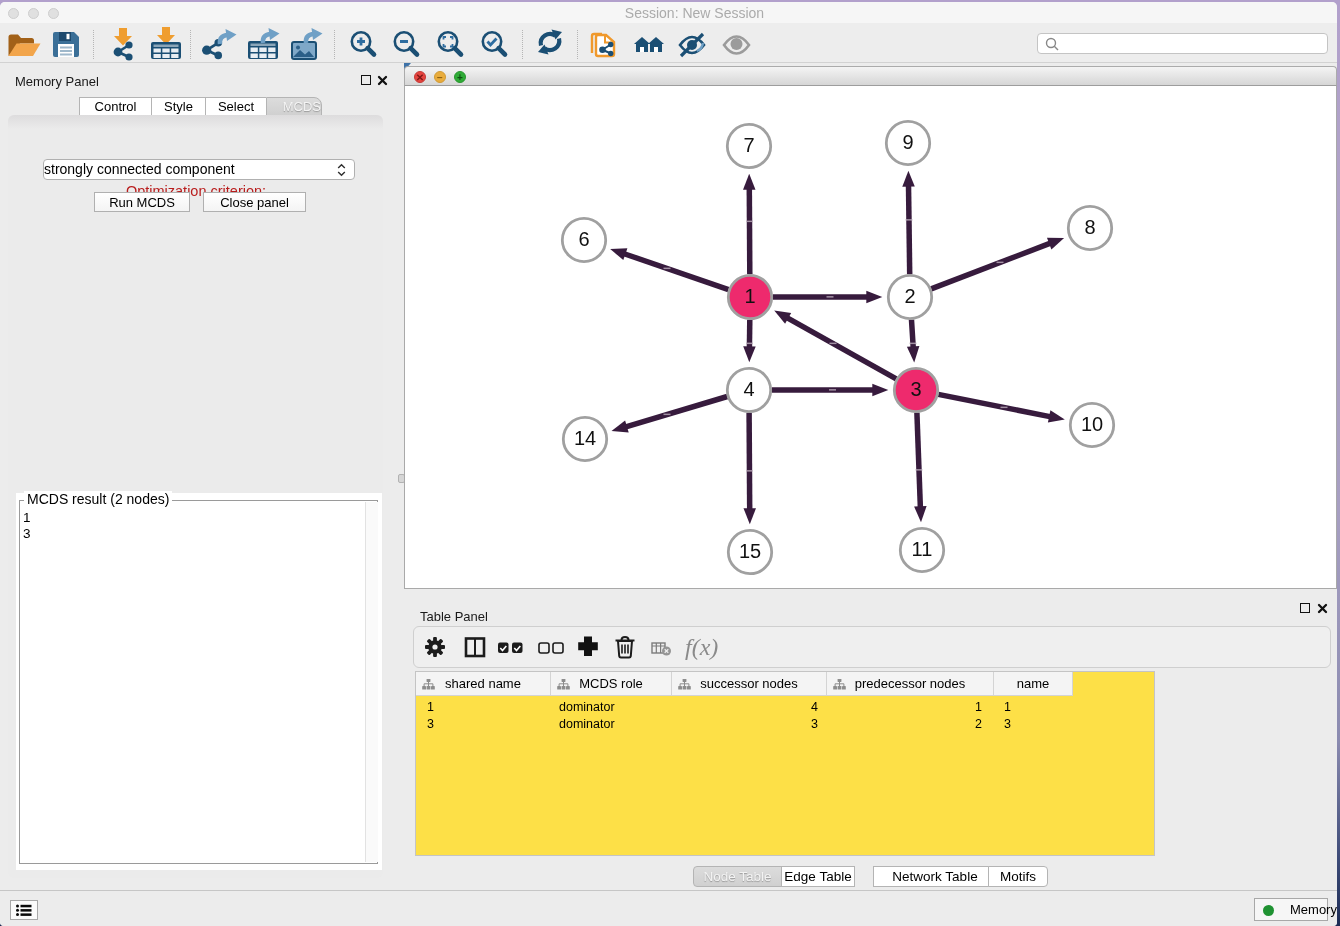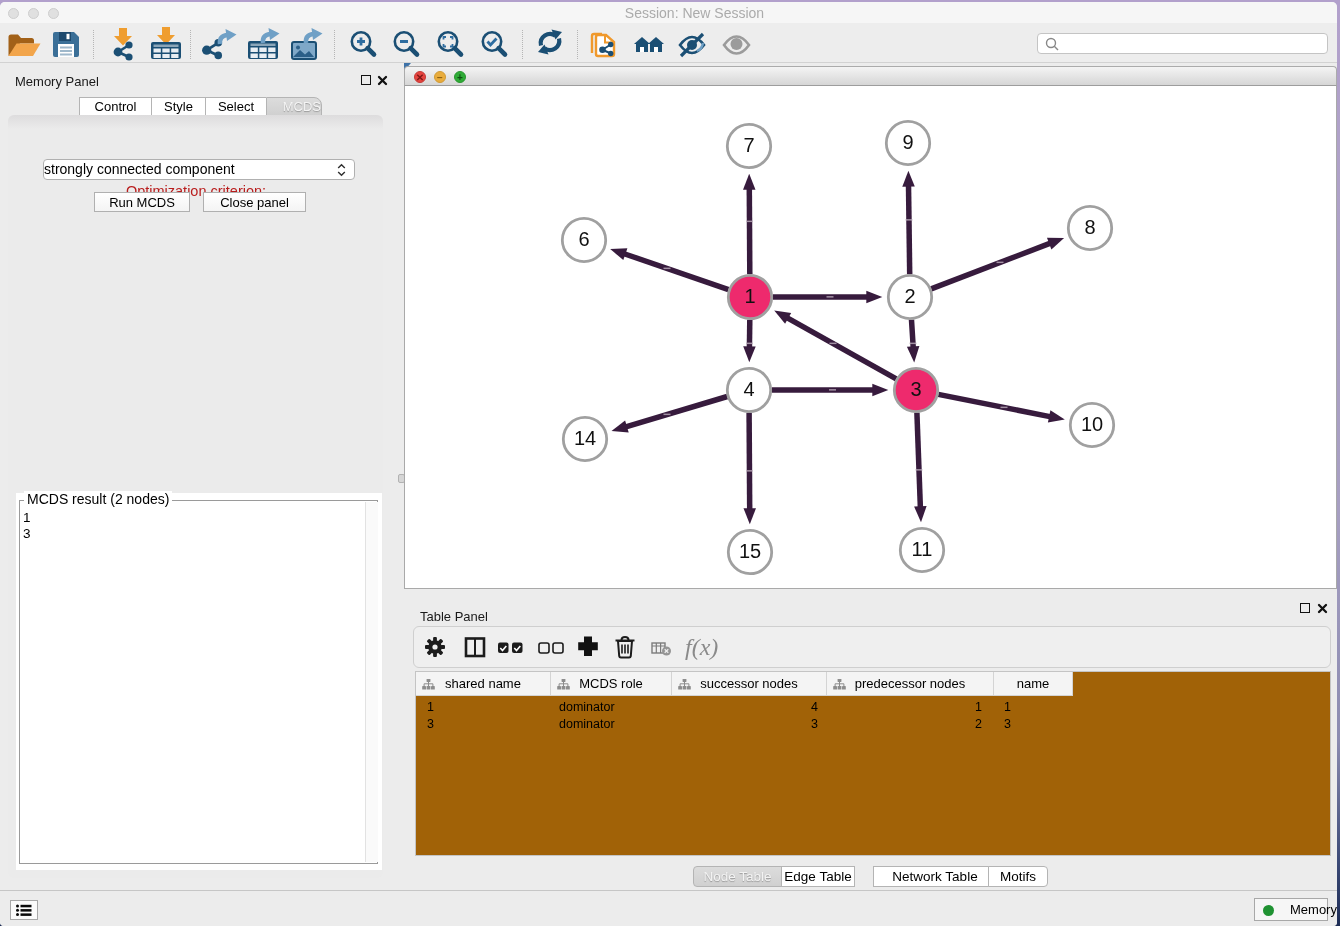--- a/index.html
+++ b/index.html
@@ -28,21 +28,21 @@
 
 #vsplit{position:absolute;left:392px;top:61px;width:12px;height:826px;background:#ececec;}
 
 #netpanel{position:absolute;left:404px;top:61px;width:933px;height:530px;background:#ececec;}
 #nettitle{position:absolute;left:0px;top:3px;width:933px;height:20px;background:linear-gradient(180deg,#f4f4f4,#d6d6d6);border:1px solid #ababab;border-radius:4px 4px 0 0;border-bottom:1px solid #9d9d9d;}
 .mtl{position:absolute;top:4px;width:12px;height:12px;border-radius:50%;font-size:10px;line-height:12px;text-align:center;font-weight:bold;}
 #netcanvas{position:absolute;left:1px;top:23px;width:931px;height:502px;background:#fff;}
 
 #tpanel{position:absolute;left:404px;top:591px;width:933px;height:297px;background:#ececec;}
 #ttoolbar{position:absolute;left:9px;top:33px;width:918px;height:42px;background:#efefef;border:1px solid #cfcfcf;border-radius:6px;}
-#ttable{position:absolute;left:11px;top:78px;width:916px;height:185px;background:#a16207;border:1px solid #c4c4c4;}
+#ttable{position:absolute;left:11px;top:78px;width:740px;height:185px;background:#fde047;border:1px solid #c4c4c4;}
 .th{position:absolute;top:0;height:24px;background:#f4f4f4;border-right:1px solid #d4d4d4;border-bottom:1px solid #d4d4d4;font-size:13px;text-align:center;line-height:23px;color:#000;}
 .td{position:absolute;font-size:12.5px;color:#000;}
 .btab{position:absolute;top:0;height:21px;background:#fff;border:1px solid #b4b4b4;font-size:13.5px;text-align:center;line-height:20px;border-radius:0;}
 .btab.sel{background:linear-gradient(180deg,#dcdcdc,#d0d0d0);color:#f3f3f3;text-shadow:0 1px 1px #999;}
 
 #statusbar{position:absolute;left:0;top:888px;width:1337px;height:36px;background:#ececec;border-top:1px solid #c6c6c6;}
 </style></head>
 <body>
 <div id="win">
 <div id="titlebar">

